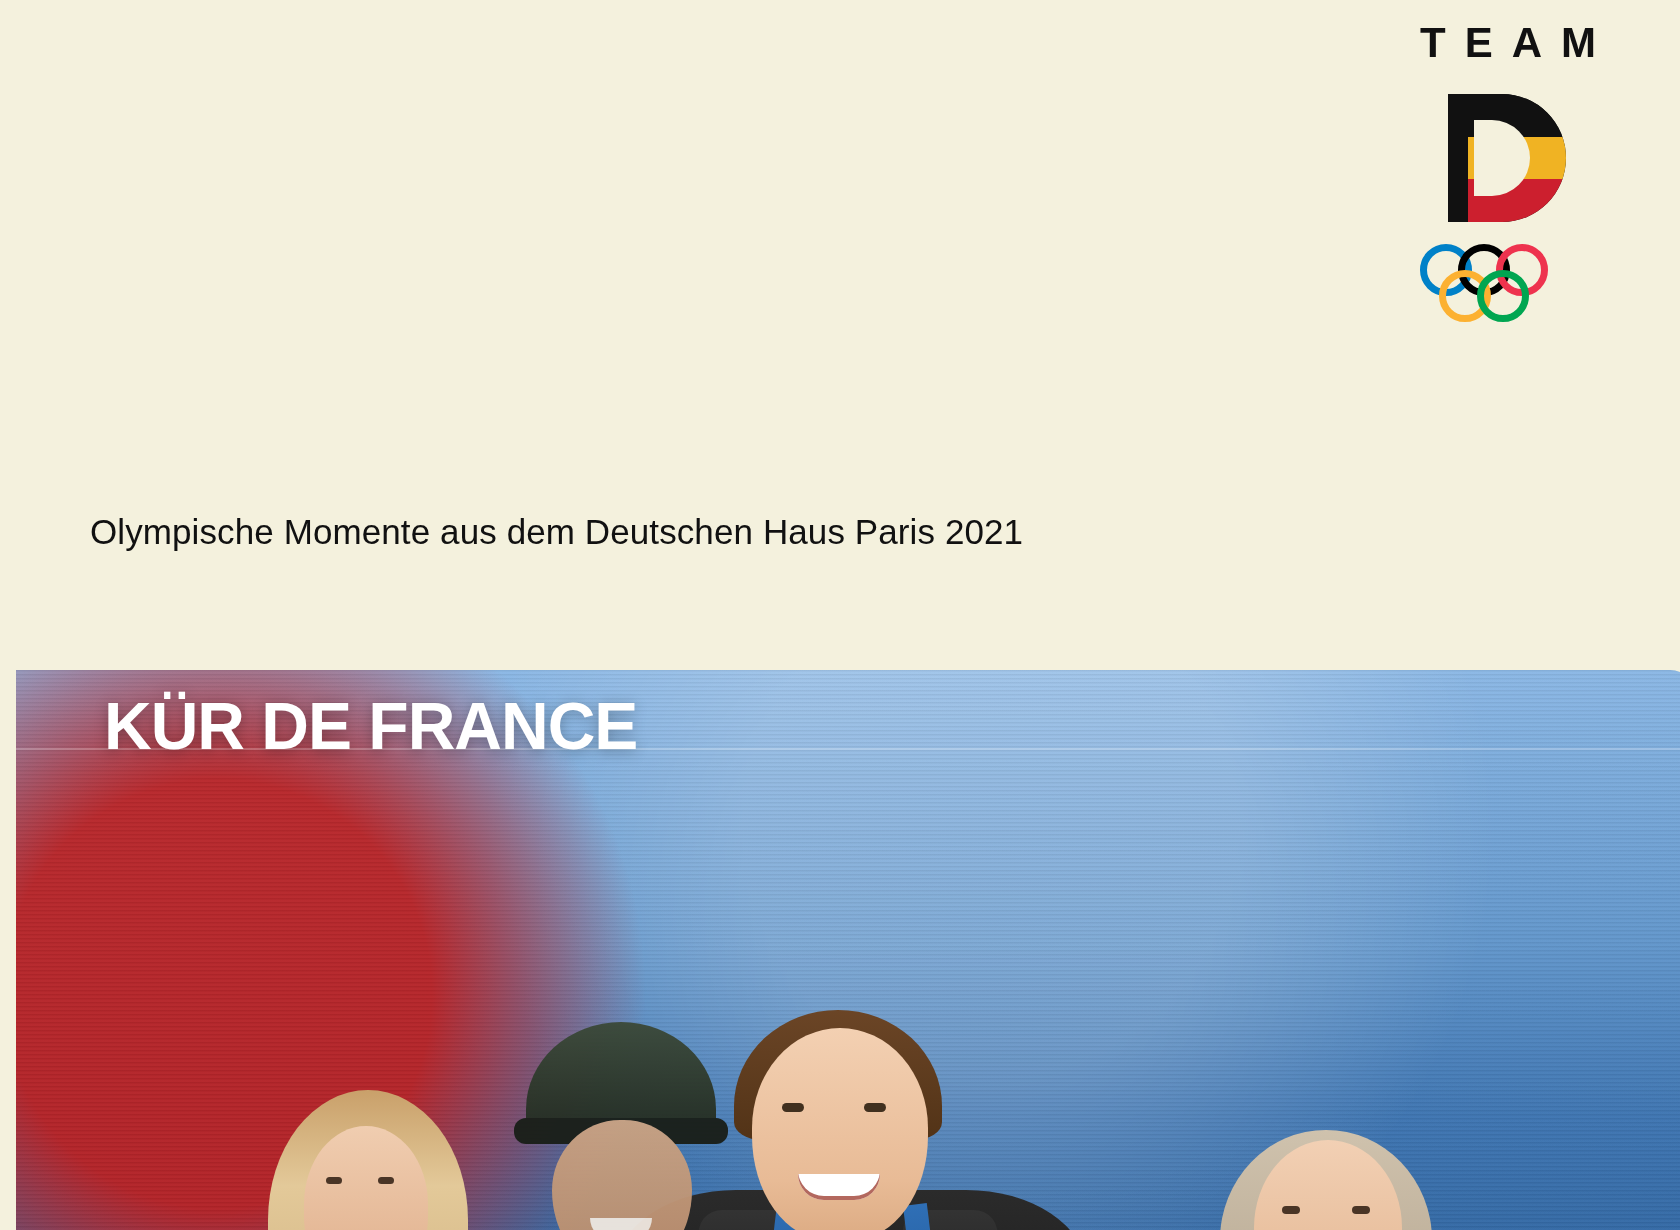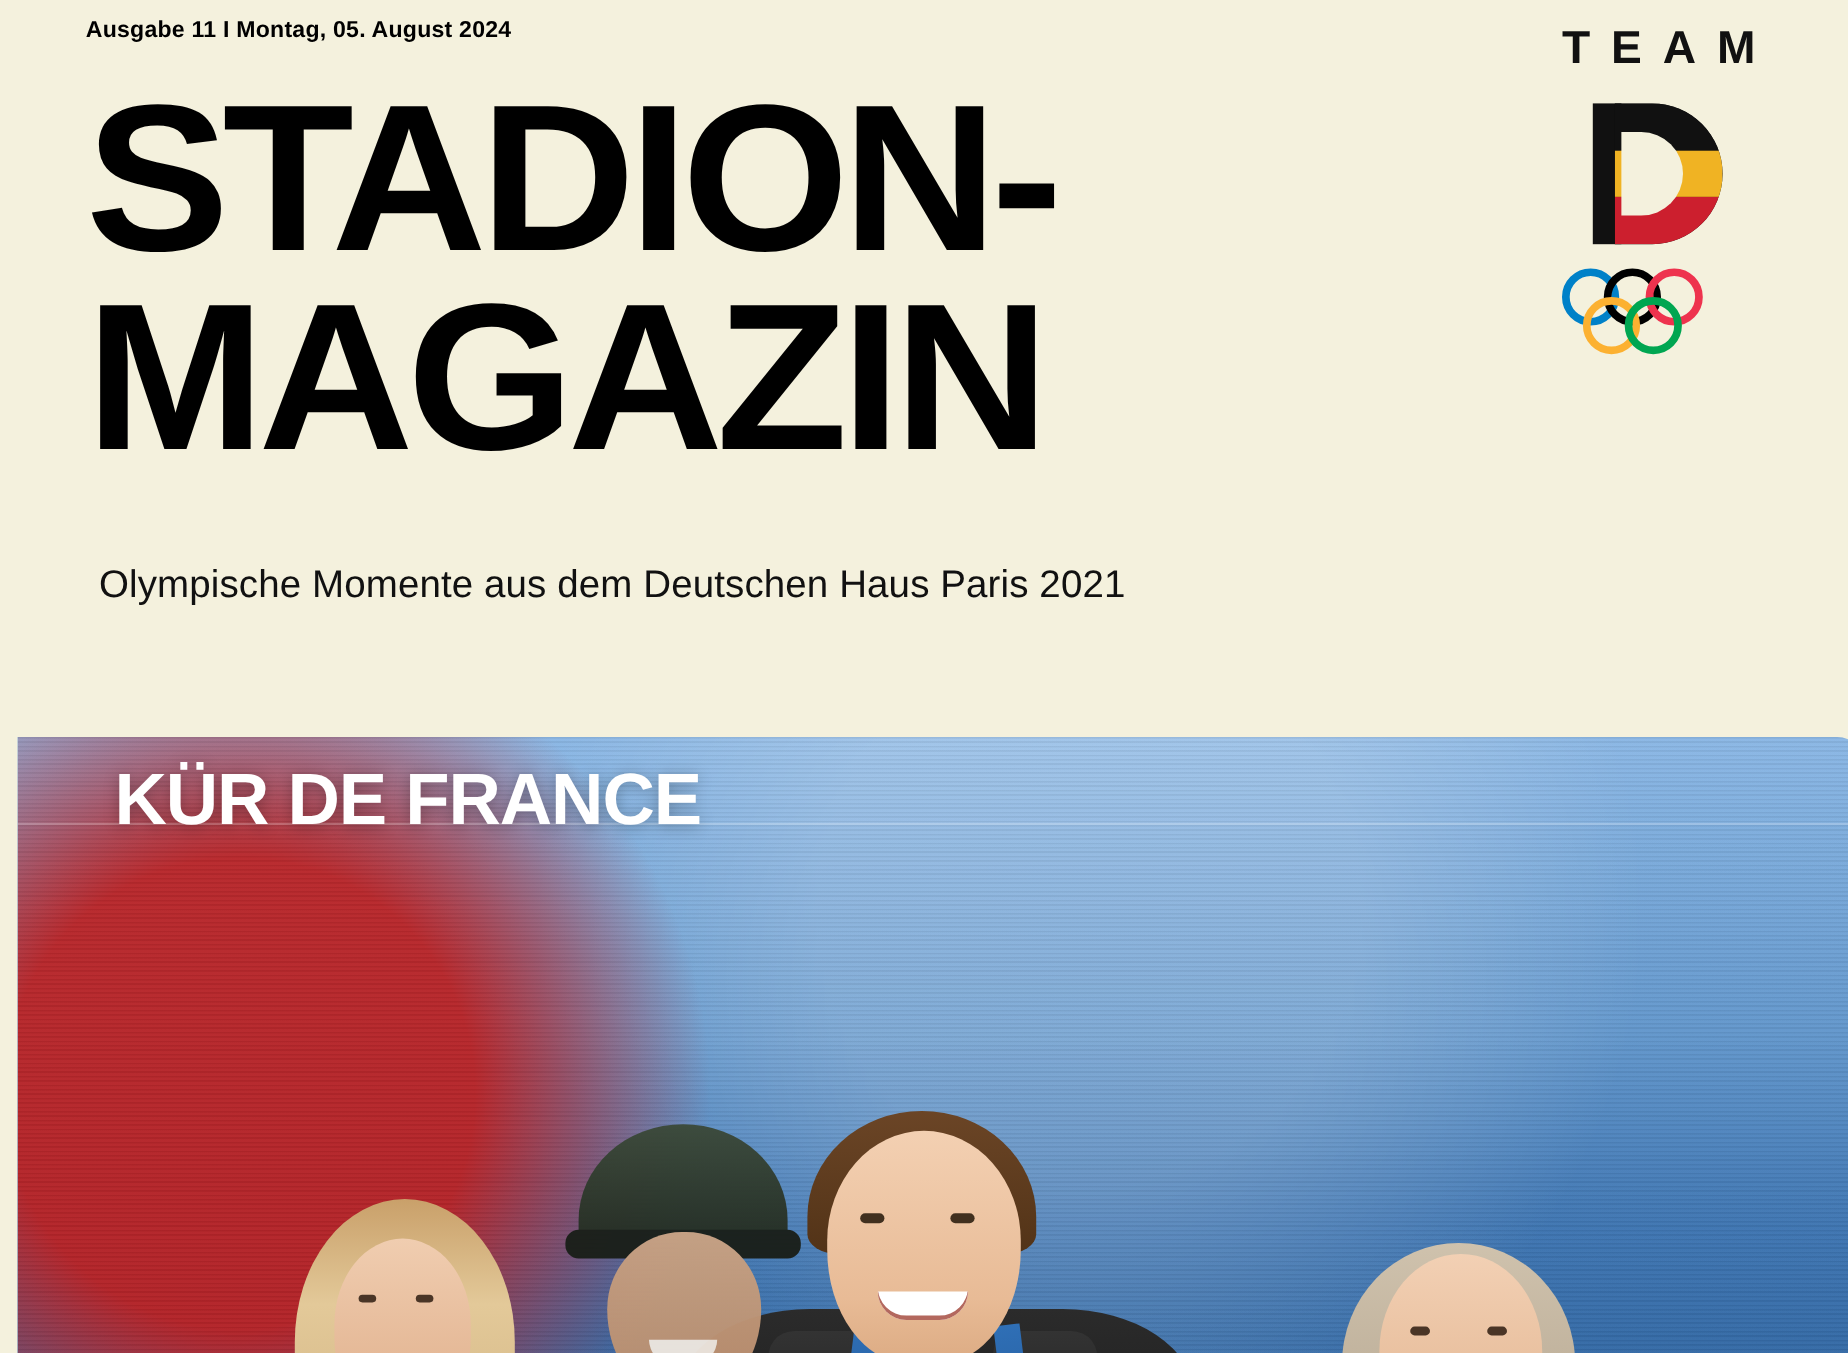--- a/index.html
+++ b/index.html
@@ -329,26 +329,21 @@
     position: absolute; left: 0; bottom: 0; width: 330px; height: 140px;
     background: linear-gradient(180deg, #4a5b6a, #2c3742);
     border-radius: 90px 90px 0 0 / 54px 54px 0 0;
   }
 </style>
 </head>
 <body>
 
 <div class="page">
 
-  <div class="issue-line">Ausgabe 11 I Montag, 05. August 2024</div>
-
-  <div class="masthead">
-    <span class="line">STADION-</span>
-    <span class="line">MAGAZIN</span>
-  </div>
+
 
   <div class="subtitle">Olympische Momente aus dem Deutschen Haus Paris 2021</div>
 
   <div class="logo">
     <div class="team-word">
       <span>T</span>
       <span>E</span>
       <span>A</span>
       <span>M</span>
     </div>

